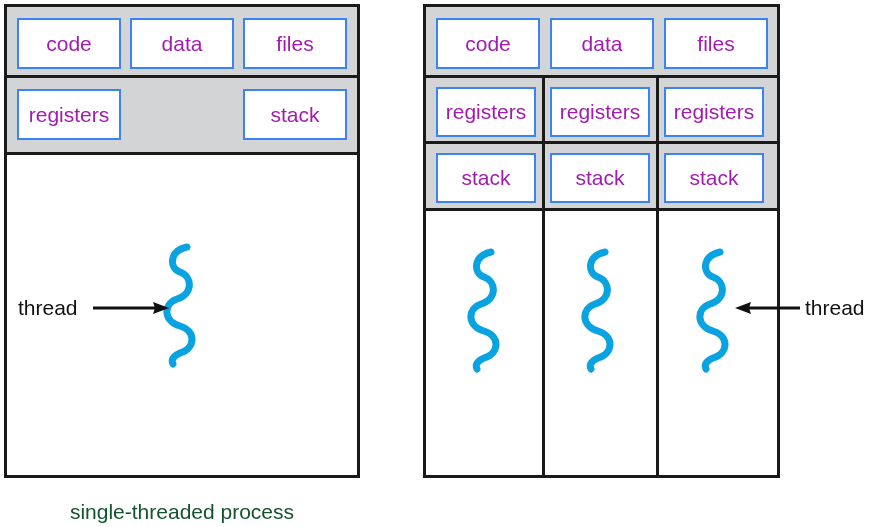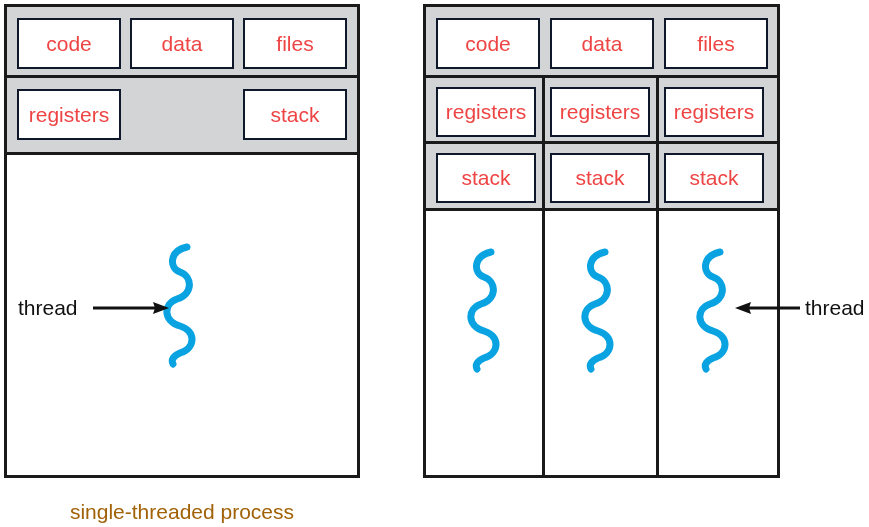--- a/index.html
+++ b/index.html
@@ -42,26 +42,26 @@
     position: absolute;
     box-sizing: border-box;
     background: #ffffff;
   }
 
   
   .cell {
     position: absolute;
     box-sizing: border-box;
     background: #ffffff;
-    border: 2px solid #0f172a;
+    border: 2px solid #3b82f6;
     display: flex;
     align-items: center;
     justify-content: center;
     font-size: 21px;
-    color: #ef4444;
+    color: #a21caf;
     letter-spacing: 0px;
     white-space: nowrap;
   }
 
   
   .vdiv {
     position: absolute;
     background: #1a1a1a;
     width: 3px;
   }
@@ -81,21 +81,21 @@
     text-align: right;
   }
   .arrow {
     position: absolute;
   }
   .arrow svg { display: block; overflow: visible; }
 
   .caption {
     position: absolute;
     font-size: 21px;
-    color: #a16207;
+    color: #14532d;
     white-space: nowrap;
     text-align: center;
   }
 </style>
 </head>
 <body>
 
 <div class="stage">
 
   <div class="panel" style="left:4px; top:4px; width:356px; height:474px;">

